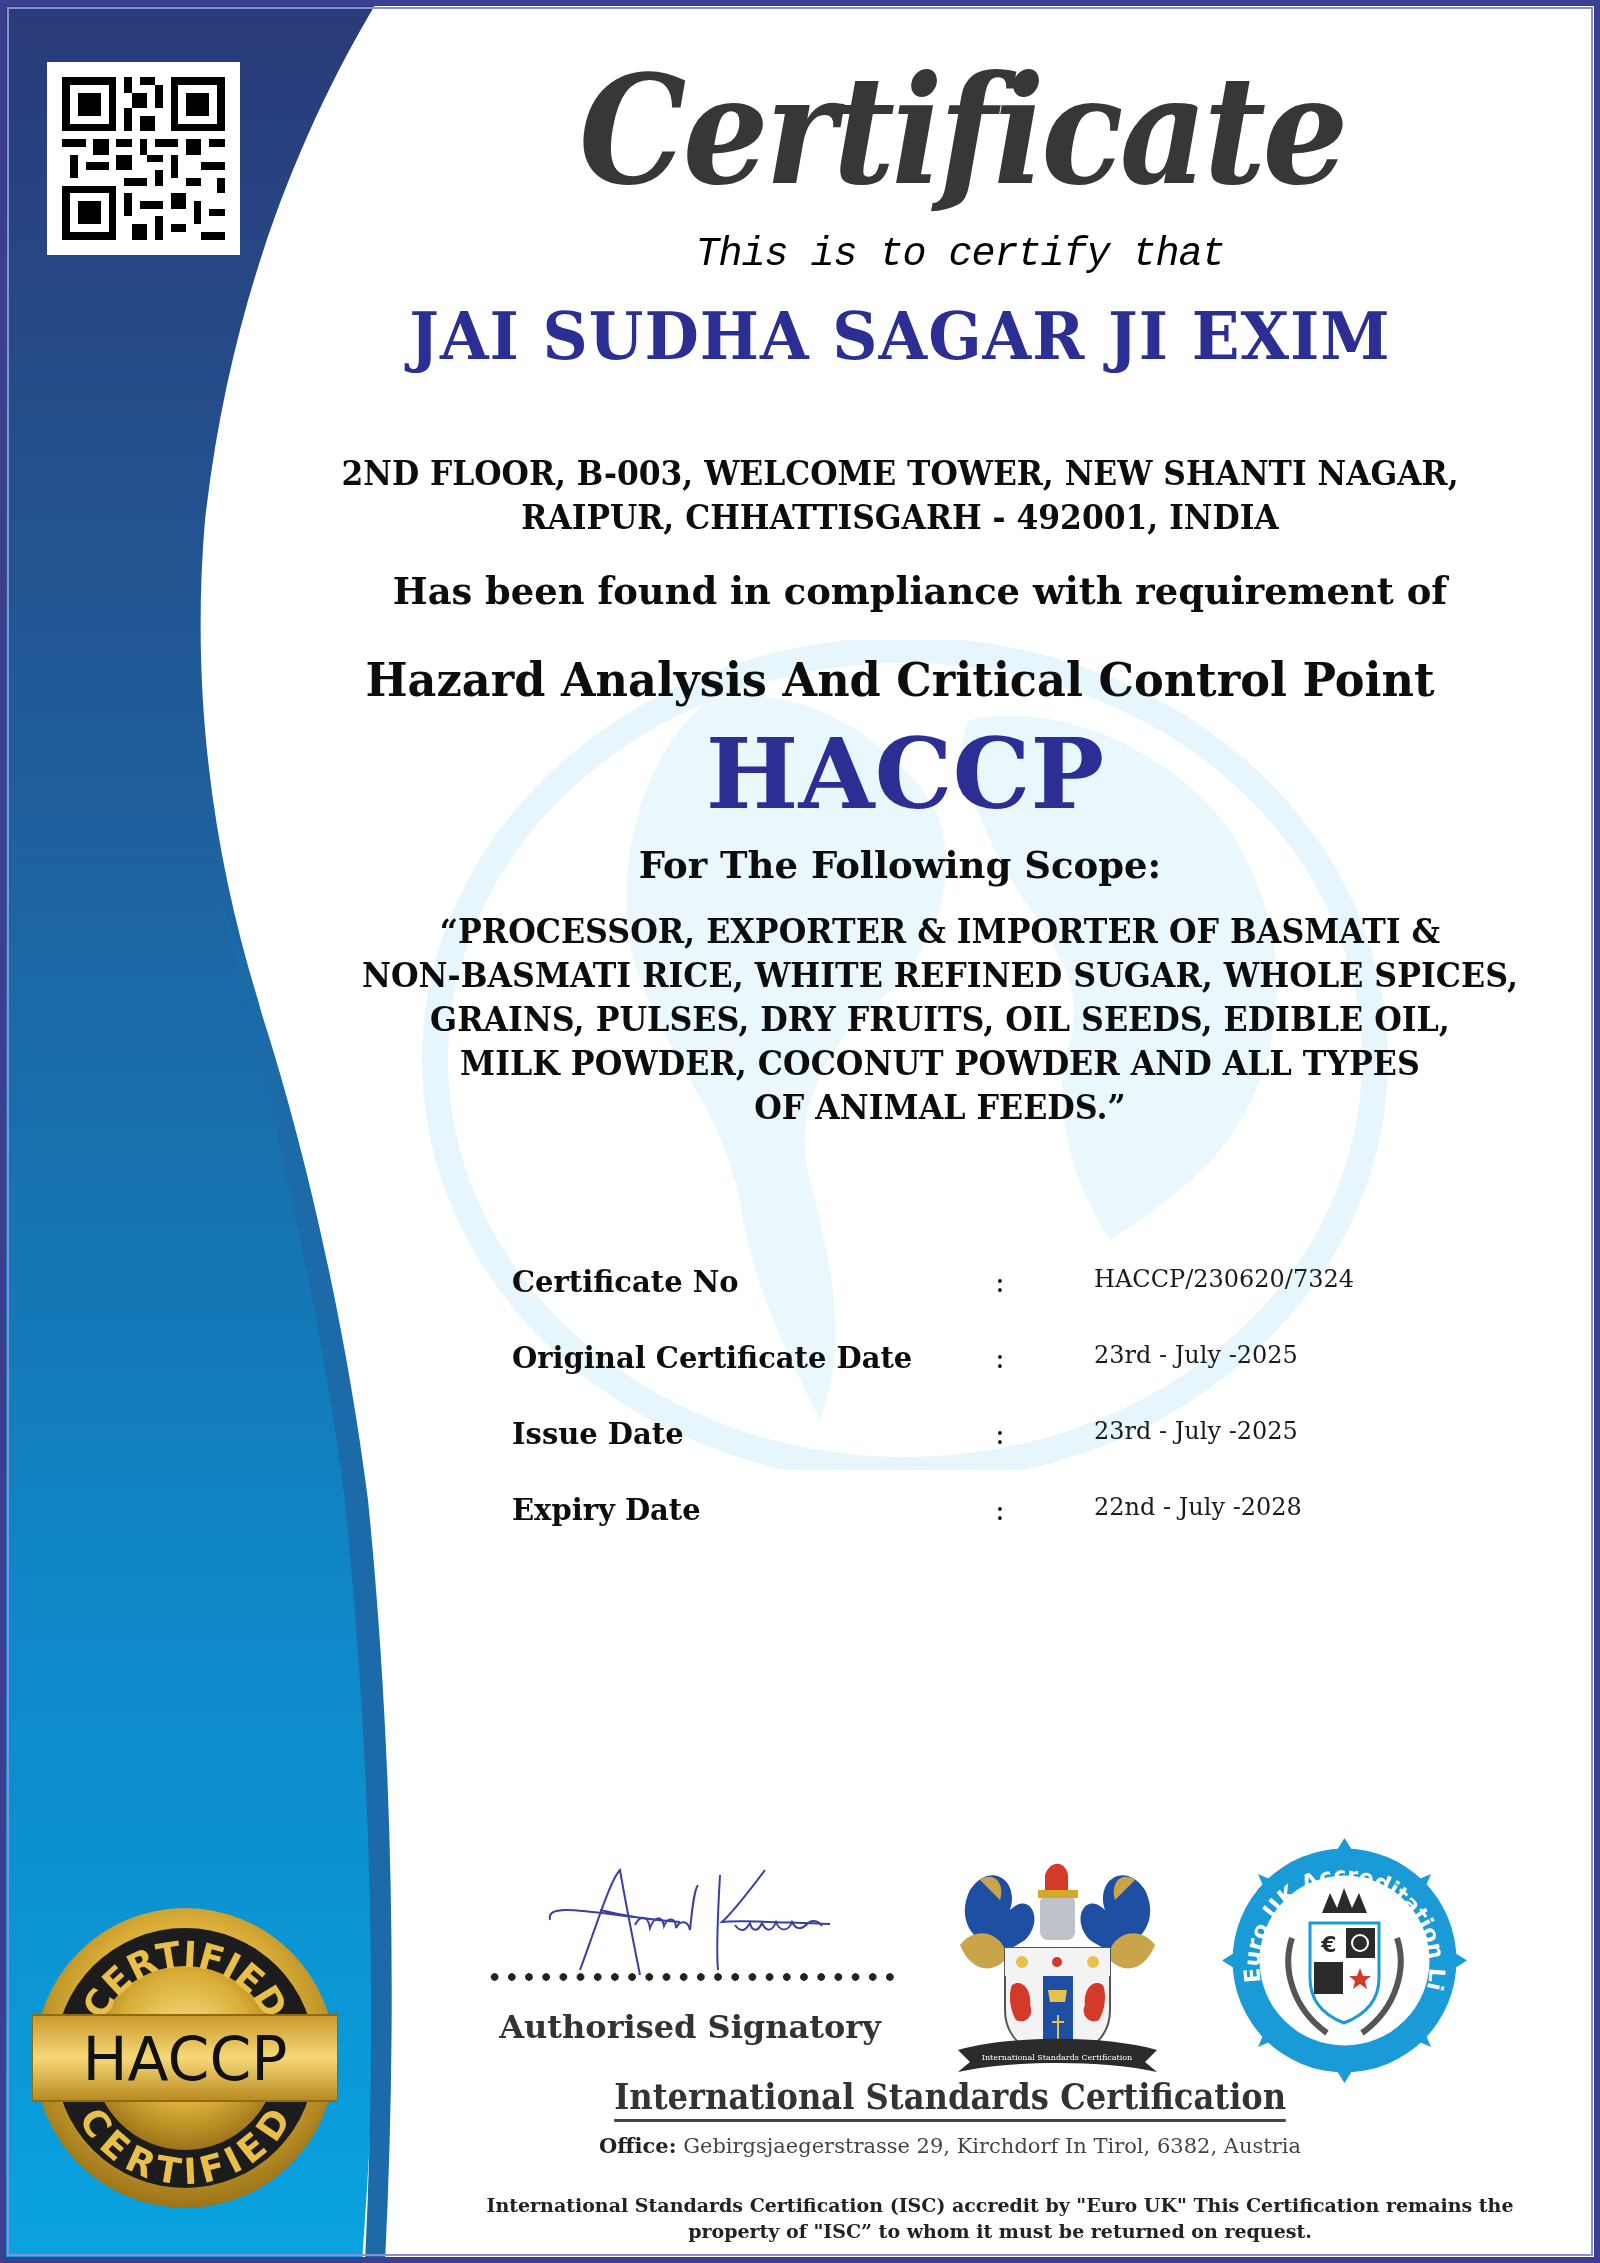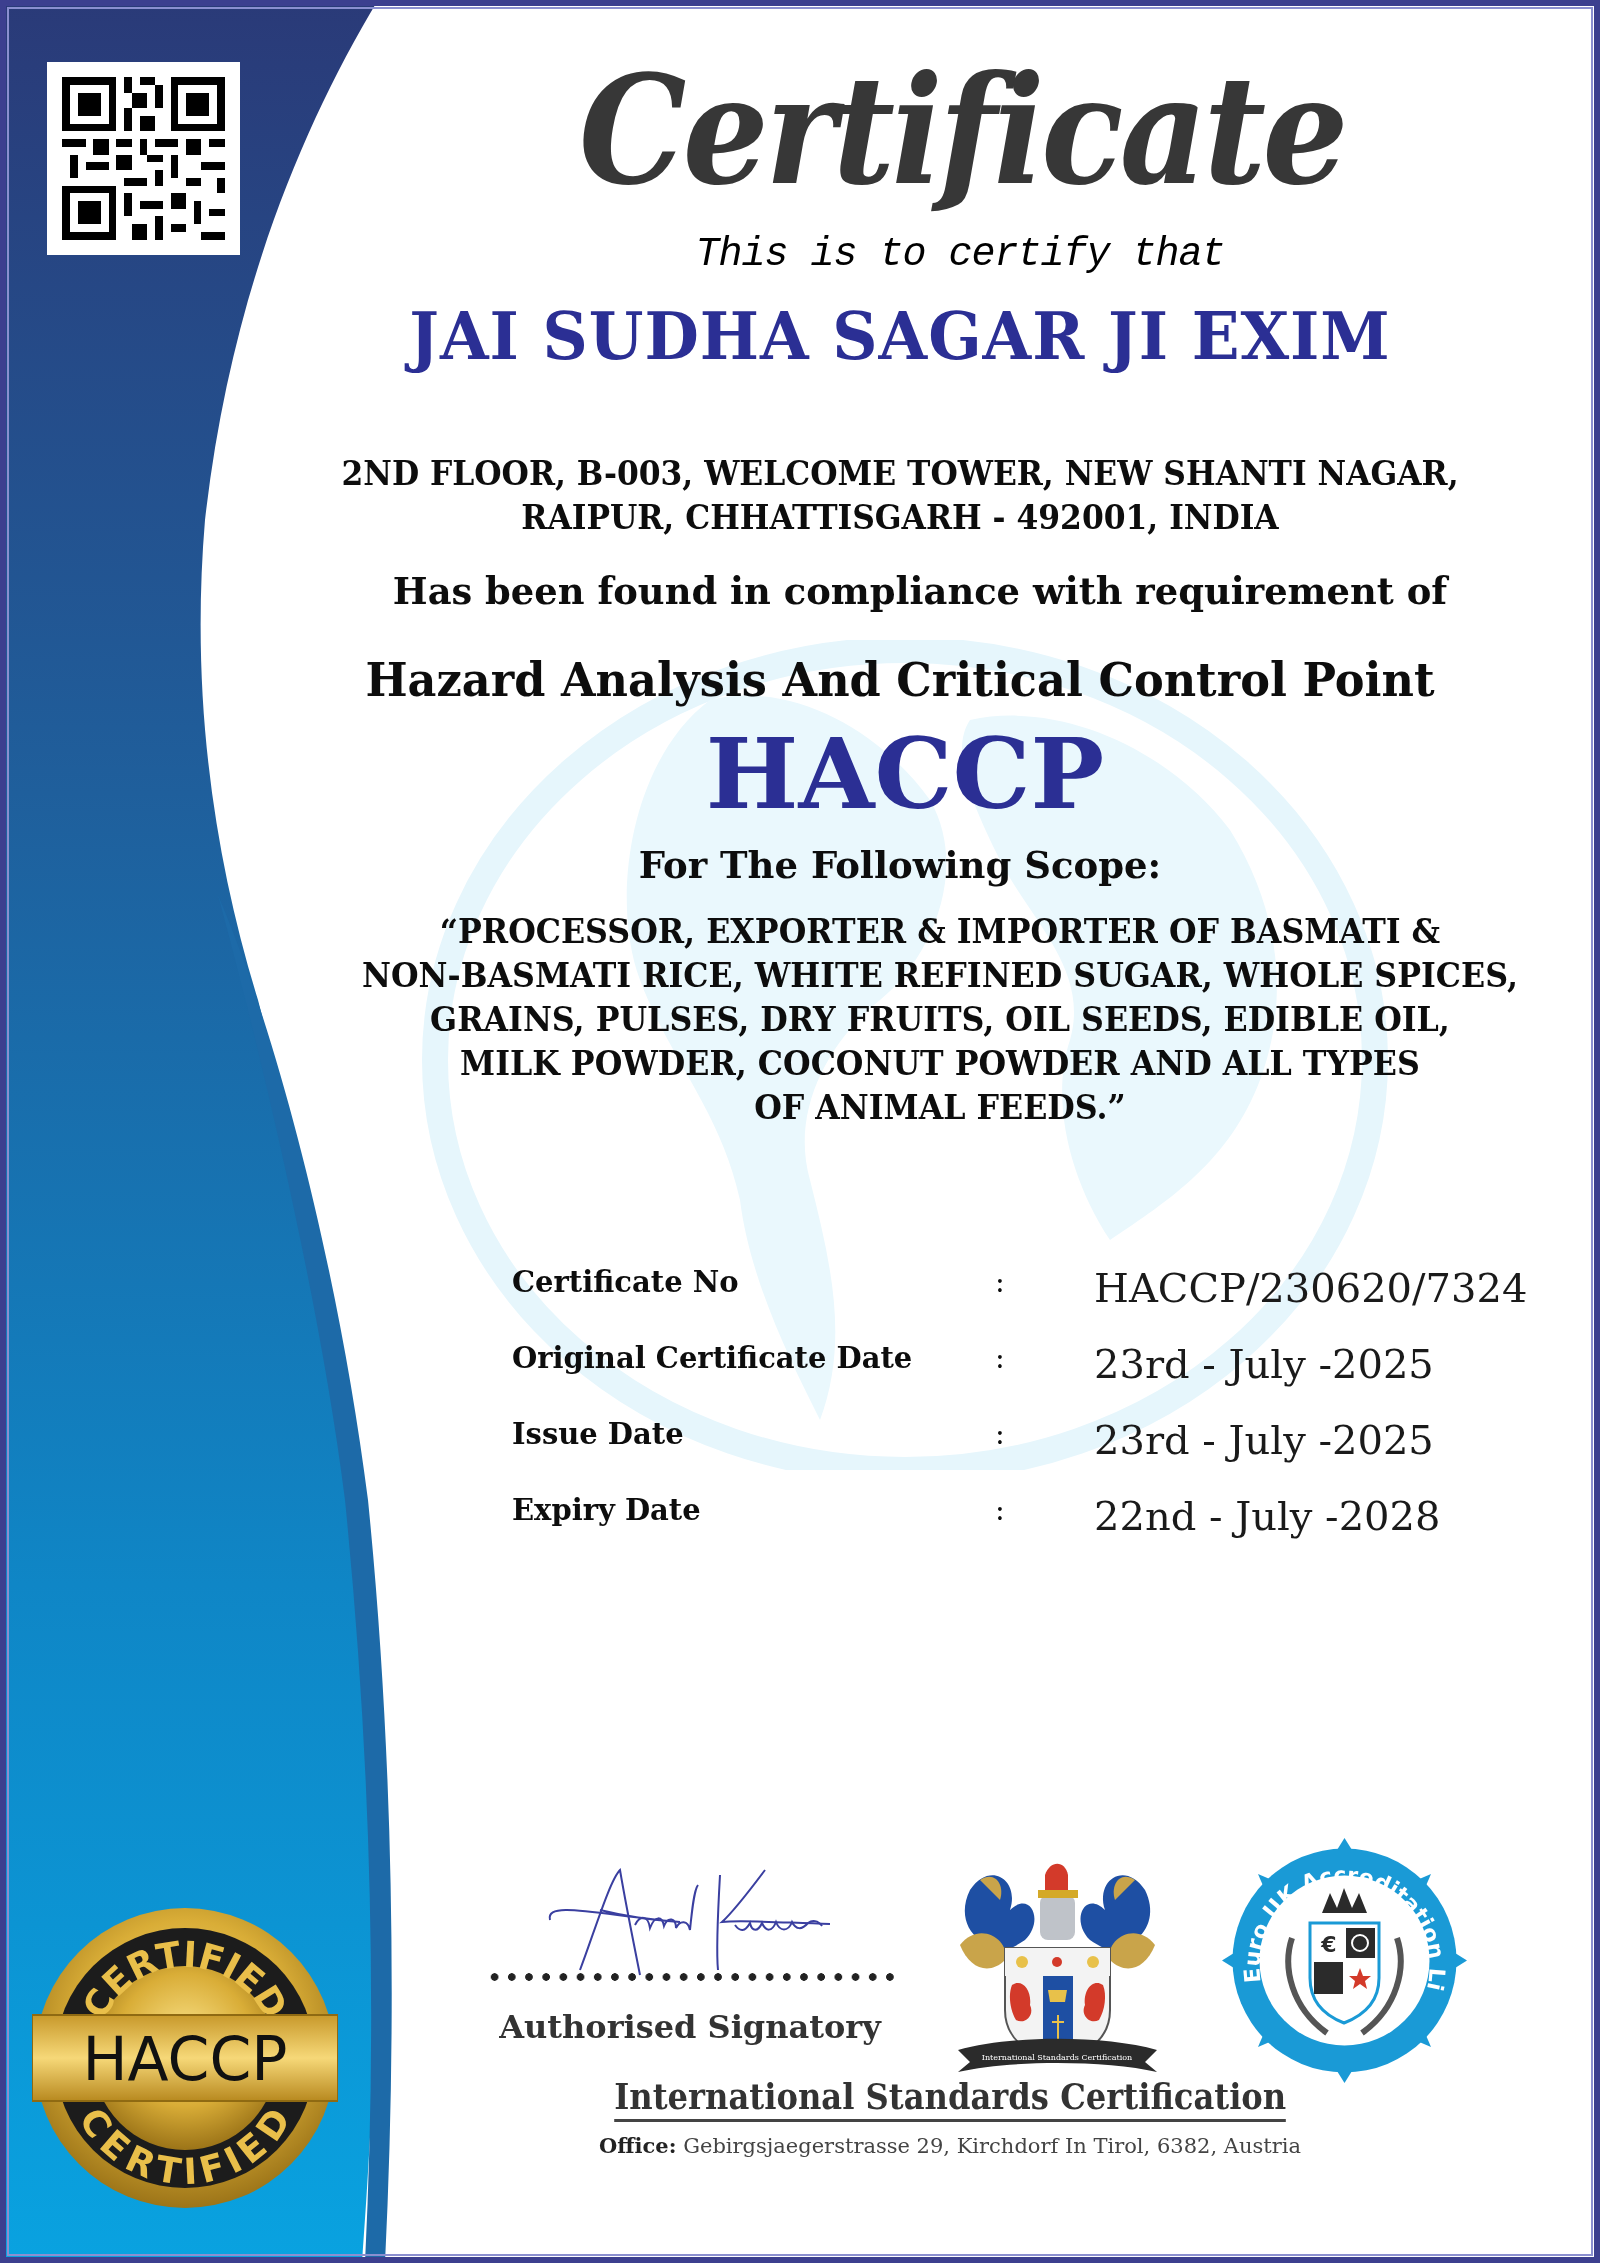--- a/index.html
+++ b/index.html
@@ -17,21 +17,21 @@
   .compliance { position:absolute; left:300px; top:568px; width:1240px; text-align:center; font-family:"DejaVu Serif", serif; font-weight:bold; font-size:38px; color:#0d0d0d; transform:scaleX(0.97); }
   .standard { position:absolute; left:270px; top:653px; width:1260px; text-align:center; font-family:"DejaVu Serif", serif; font-weight:bold; font-size:46px; color:#0d0d0d; transform:scaleX(0.97); }
   .code { position:absolute; left:500px; top:725px; width:810px; text-align:center; font-family:"DejaVu Serif", serif; font-weight:bold; font-size:98px; color:#2b2f94; line-height:1; }
   .scope-head { position:absolute; left:400px; top:843px; width:1000px; text-align:center; font-family:"DejaVu Serif", serif; font-weight:bold; font-size:37px; color:#0d0d0d; }
   .scope { position:absolute; left:300px; top:910px; width:1280px; text-align:center; font-family:"DejaVu Serif", serif; font-weight:bold; font-size:33px; color:#0d0d0d; line-height:44px; transform:scaleX(0.96); }
   .scope div { white-space:nowrap; }
   .details { position:absolute; left:512px; top:1265px; width:1000px; z-index:6; }
   .drow { position:relative; height:76px; }
   .dlabel { position:absolute; left:0; top:0; font-family:"DejaVu Serif", serif; font-weight:bold; font-size:29px; color:#0d0d0d; }
   .dcolon { position:absolute; left:483px; top:0; font-family:"DejaVu Serif", serif; font-size:29px; color:#0d0d0d; }
-  .dvalue { position:absolute; left:582px; top:0; font-family:"DejaVu Serif", serif; font-size:40px; color:#1a1a1a; }
+  .dvalue { position:absolute; left:582px; top:0; font-family:"DejaVu Serif", serif; font-size:24px; color:#1a1a1a; }
   .signature { position:absolute; left:540px; top:1860px; width:300px; height:120px; z-index:6; }
   .dots { position:absolute; left:486px; top:1972px; width:412px; height:10px; background-image:radial-gradient(circle, #222 3.5px, transparent 4px); background-size:17.2px 10px; background-repeat:repeat-x; z-index:6; }
   .signatory { position:absolute; left:490px; top:2008px; width:400px; text-align:center; font-family:"DejaVu Serif", serif; font-weight:bold; font-size:32px; color:#333; }
   .crest { position:absolute; left:950px; top:1850px; width:215px; height:225px; z-index:6; }
   .euro-seal { position:absolute; left:1222px; top:1838px; width:245px; height:245px; z-index:6; }
   .haccp-seal { position:absolute; left:32px; top:1905px; width:306px; height:306px; z-index:6; }
   .org { position:absolute; left:400px; top:2076px; width:1100px; text-align:center; font-family:"DejaVu Serif", serif; font-weight:bold; font-size:35px; color:#333; }
   .org span { border-bottom:3px solid #444; padding-bottom:2px; display:inline-block; transform:scaleX(0.92); }
   .office { position:absolute; left:400px; top:2133px; width:1100px; text-align:center; font-family:"DejaVu Serif", serif; font-size:21px; color:#444; }
   .office b { color:#222; }
@@ -249,13 +249,17 @@
     </text>
     <rect x="0" y="110" width="306" height="86" fill="url(#band)" stroke="#8f6a12" stroke-width="2"></rect>
     <text x="153" y="175" font-family="DejaVu Sans, sans-serif" font-size="60" fill="#111" text-anchor="middle">HACCP</text>
   </svg>
 
   <div class="org"><span>International Standards Certification</span></div>
   <div class="office">
     <b>Office:</b>
     <span>Gebirgsjaegerstrasse 29, Kirchdorf In Tirol, 6382, Austria</span>
   </div>
+  <div class="note">
+    <div>International Standards Certification (ISC) accredit by "Euro UK" This Certification remains the</div>
+    <div>property of "ISC” to whom it must be returned on request.</div>
+  </div>
 </div>
 
 </body></html>

